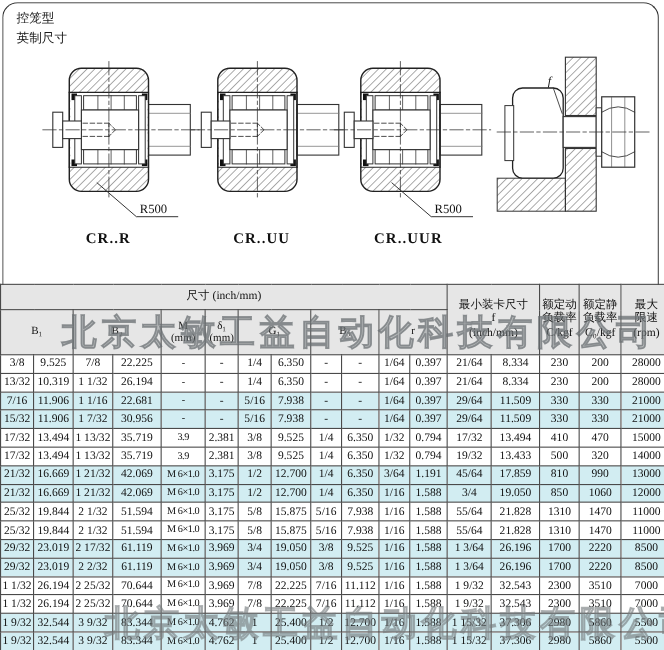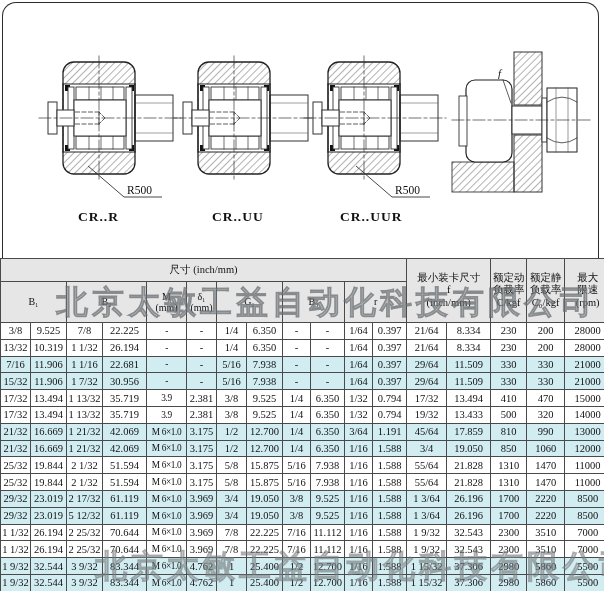--- a/index.html
+++ b/index.html
@@ -36,20 +36,22 @@
   #wm-mid{left:56px;top:281px;color:rgba(130,135,138,0.48);-webkit-text-stroke:0.6px rgba(95,100,103,0.55);}
   #wm-bot{left:95px;top:545px;color:rgba(150,155,158,0.30);-webkit-text-stroke:0.8px rgba(110,115,118,0.50);}
 </style>
 </head>
 <body>
 
 <div id="page">
 
   <div id="top-frame"></div>
 
+  <div id="corner-title">控笼型
+英制尺寸</div>
 
   <svg id="drawings" viewBox="0 0 604 258" xmlns="http://www.w3.org/2000/svg">
     <defs>
       <pattern id="hatch" width="5" height="5" patternTransform="rotate(45)" patternUnits="userSpaceOnUse">
         <line x1="0" y1="0" x2="0" y2="5" stroke="#555" stroke-width="0.9"></line>
       </pattern>
       <g id="cf" stroke-linecap="square">
 
         <rect x="34" y="-23" width="38" height="46" fill="#fff" stroke="#333" stroke-width="1"></rect>
         <line x1="34" y1="-15" x2="72" y2="-15" stroke="#777" stroke-width="0.7"></line>
@@ -393,21 +395,21 @@
           <td>1.588</td>
           <td>1 3/64</td>
           <td>26.196</td>
           <td>1700</td>
           <td>2220</td>
           <td>8500</td>
         </tr>
         <tr class="shaded">
           <td>29/32</td>
           <td>23.019</td>
-          <td>5 12/32</td>
+          <td>2 2/32</td>
           <td>61.119</td>
           <td>M 6×1.0</td>
           <td>3.969</td>
           <td>3/4</td>
           <td>19.050</td>
           <td>3/8</td>
           <td>9.525</td>
           <td>1/16</td>
           <td>1.588</td>
           <td>1 3/64</td>

